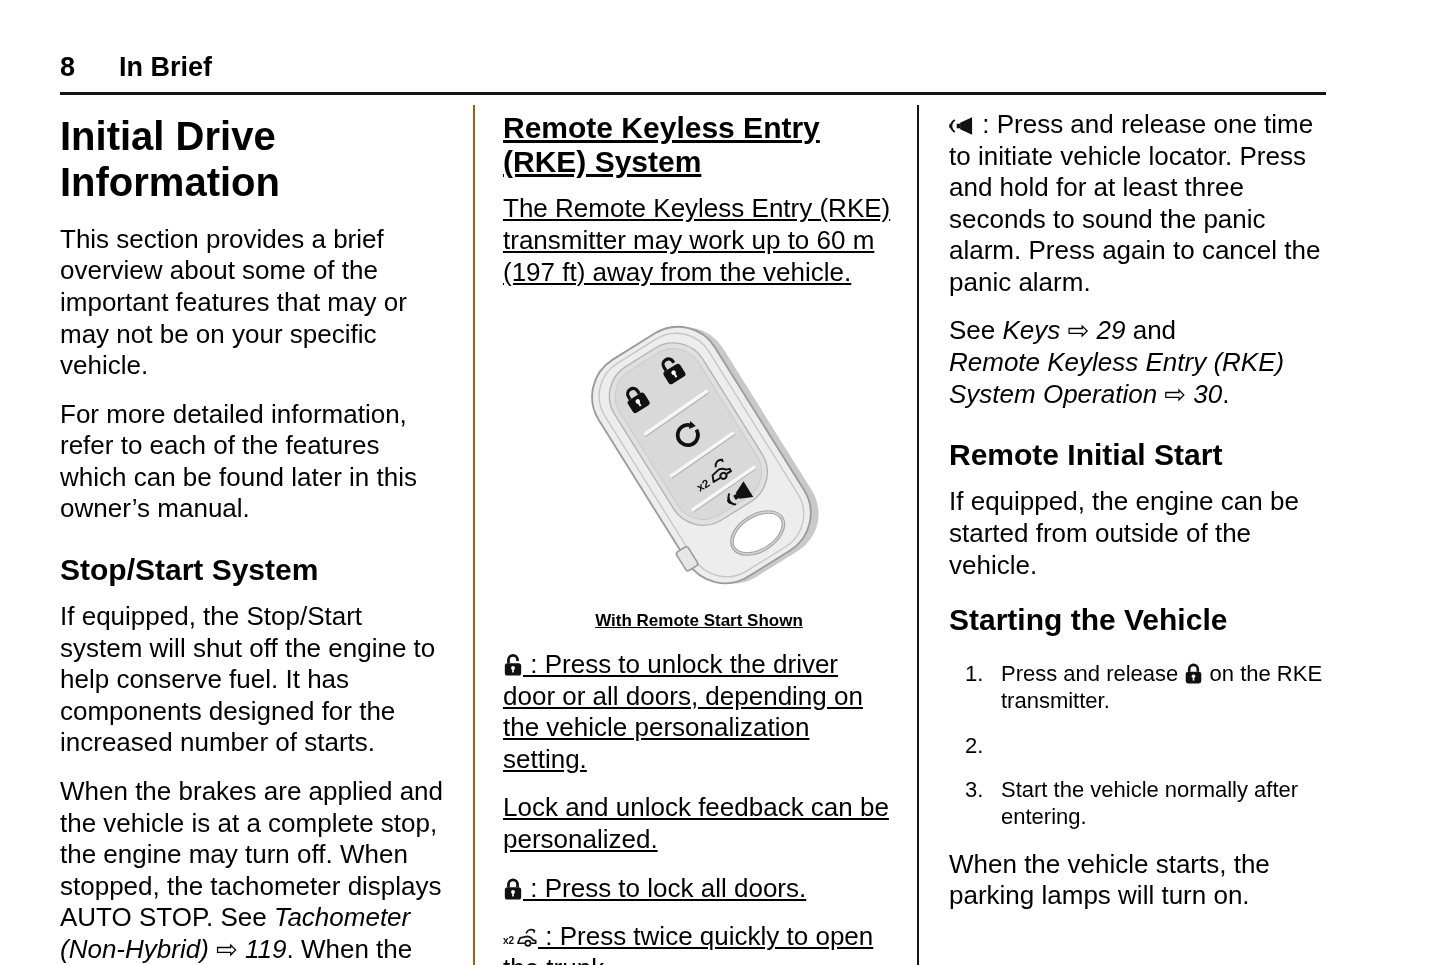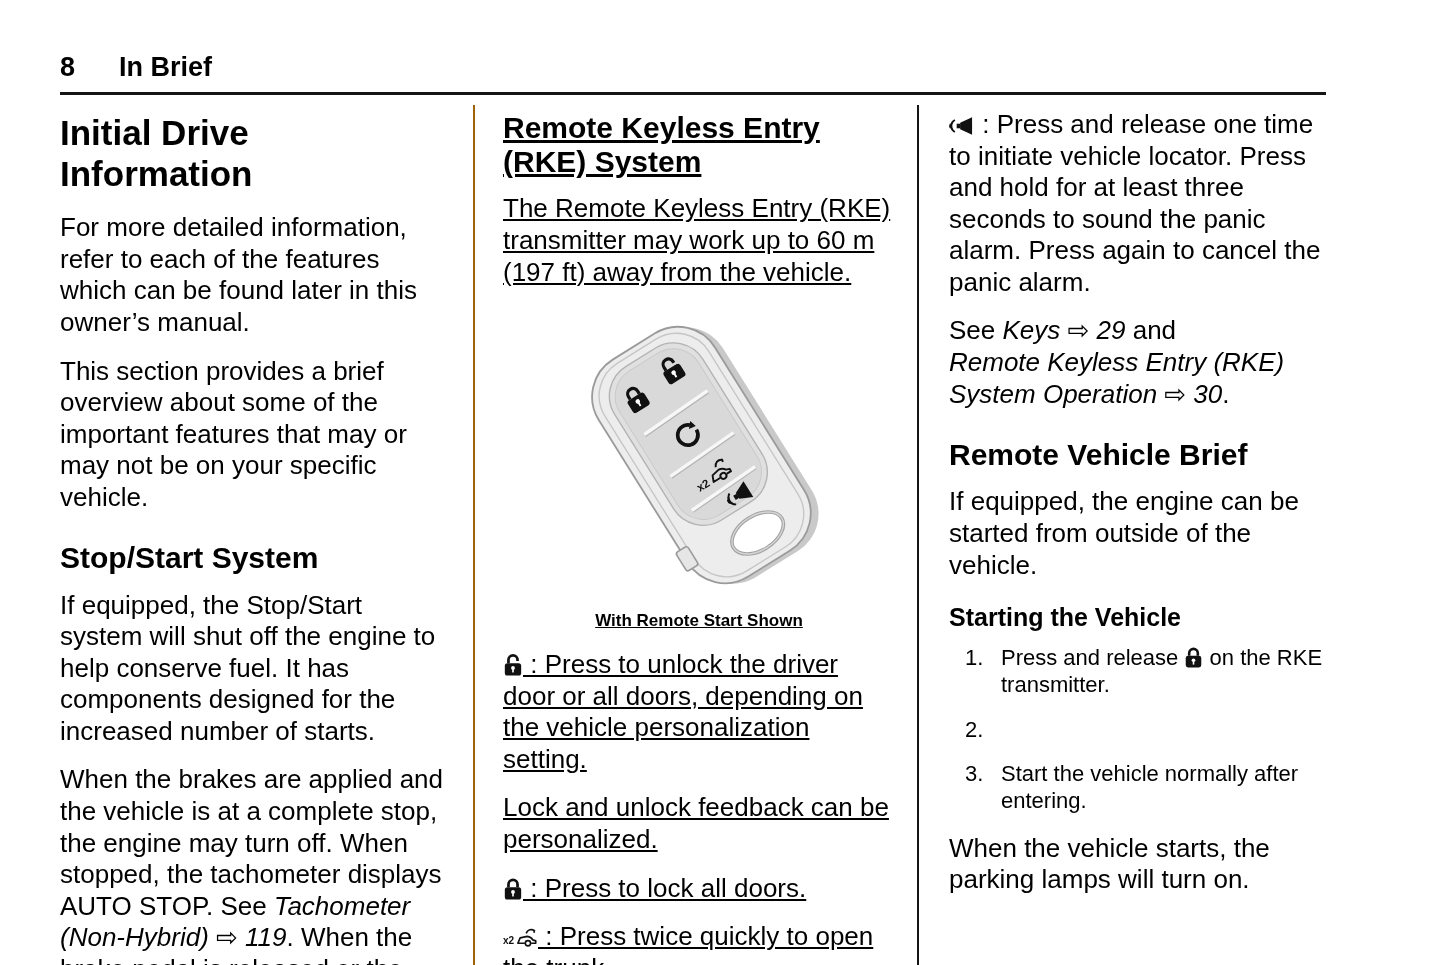--- a/index.html
+++ b/index.html
@@ -18,24 +18,24 @@
   
   .columns{
     display:grid;grid-template-columns:1fr 1fr 1fr;
     width:1270px;margin-top:10px;min-height:800px;
     box-sizing:border-box;
   }
   .col{box-sizing:border-box;padding-top:4px;}
   .col-left{padding-right:24px;}
   .col-mid{border-left:2px solid #a16207;padding-left:28px;padding-right:22px;text-decoration:underline;}
   .col-right{border-left:2px solid #151515;padding-left:30px;}
-  h1.doc{font-size:35px;line-height:1.16;margin:4px 0 18px;}
+  h1.doc{font-size:40px;line-height:1.16;margin:4px 0 18px;}
   h2.doc{font-size:30px;line-height:1.14;margin:28px 0 14px;}
   h2.doc.first{margin-top:2px;}
-  h3.doc{font-size:25px;margin:22px 0 13px;}
+  h3.doc{font-size:30px;margin:22px 0 24px;}
   p.doc{font-size:26px;line-height:1.215;margin:0 0 17px;}
   em{font-style:italic;}
   
   .ii{display:inline-block;vertical-align:-4px;}
   .ii.trunk{vertical-align:-3px;}
   
   .fob-figure{margin:4px 0 0;text-align:center;}
   .fob-caption{font-size:17px;font-weight:bold;text-align:center;margin:2px 0 18px;}
   
   .step{display:flex;font-size:22px;line-height:1.215;margin:0 0 18px;}
@@ -84,22 +84,22 @@
 
   <div class="runhead">
     <span>8</span>
     <span>In Brief</span>
   </div>
 
   <div class="columns">
 
     <div class="col col-left">
       <h1 class="doc">Initial Drive Information</h1>
+      <p class="doc">This section provides a brief overview about some of the important features that may or may not be on your specific vehicle.</p>
       <p class="doc">For more detailed information, refer to each of the features which can be found later in this owner’s manual.</p>
-      <p class="doc">This section provides a brief overview about some of the important features that may or may not be on your specific vehicle.</p>
       <h2 class="doc">Stop/Start System</h2>
       <p class="doc">If equipped, the Stop/Start system will shut off the engine to help conserve fuel. It has components designed for the increased number of starts.</p>
       <p class="doc"><span>When the brakes are applied and the vehicle is at a complete stop, the engine may turn off. When stopped, the tachometer displays AUTO STOP. See </span><em>Tachometer (Non-Hybrid)</em><em> ⇨ 119</em><span>. When the brake pedal is released or the accelerator pedal is pressed, the engine will restart. See </span><em>Stop/Start System</em><em> ⇨ 179</em><span>.</span></p>
     </div>
 
     <div class="col col-mid">
       <h2 class="doc first">Remote Keyless Entry (RKE) System</h2>
       <p class="doc">The Remote Keyless Entry (RKE) transmitter may work up to 60 m (197 ft) away from the vehicle.</p>
 
       <div class="fob-figure">
@@ -151,21 +151,21 @@
           </svg><span> : Press twice quickly to open the trunk.</span></p>
     </div>
 
     <div class="col col-right">
       <p class="doc"><svg class="ii" width="26" height="22" viewBox="0 0 28 24">
             <use href="#ic-horn"></use>
           </svg><span> : Press and release one time to initiate vehicle locator. Press and hold for at least three seconds to sound the panic alarm. Press again to cancel the panic alarm.</span></p>
 
       <p class="doc"><span>See </span><em>Keys</em><em> ⇨ 29</em><span> and</span><br><em>Remote Keyless Entry (RKE) System Operation</em><em> ⇨ 30</em><span>.</span></p>
 
-      <h2 class="doc">Remote Vehicle Brief</h2>
+      <h2 class="doc">Remote Initial Start</h2>
       <p class="doc">If equipped, the engine can be started from outside of the vehicle.</p>
       <h3 class="doc">Starting the Vehicle</h3>
 
       <div class="step">
         <span class="step-num">1.</span>
         <span class="step-body"><span>Press and release </span><svg class="ii" width="19" height="23" viewBox="0 0 22 26">
               <use href="#ic-lock"></use>
             </svg><span> on the RKE transmitter.</span></span>
       </div>
 

